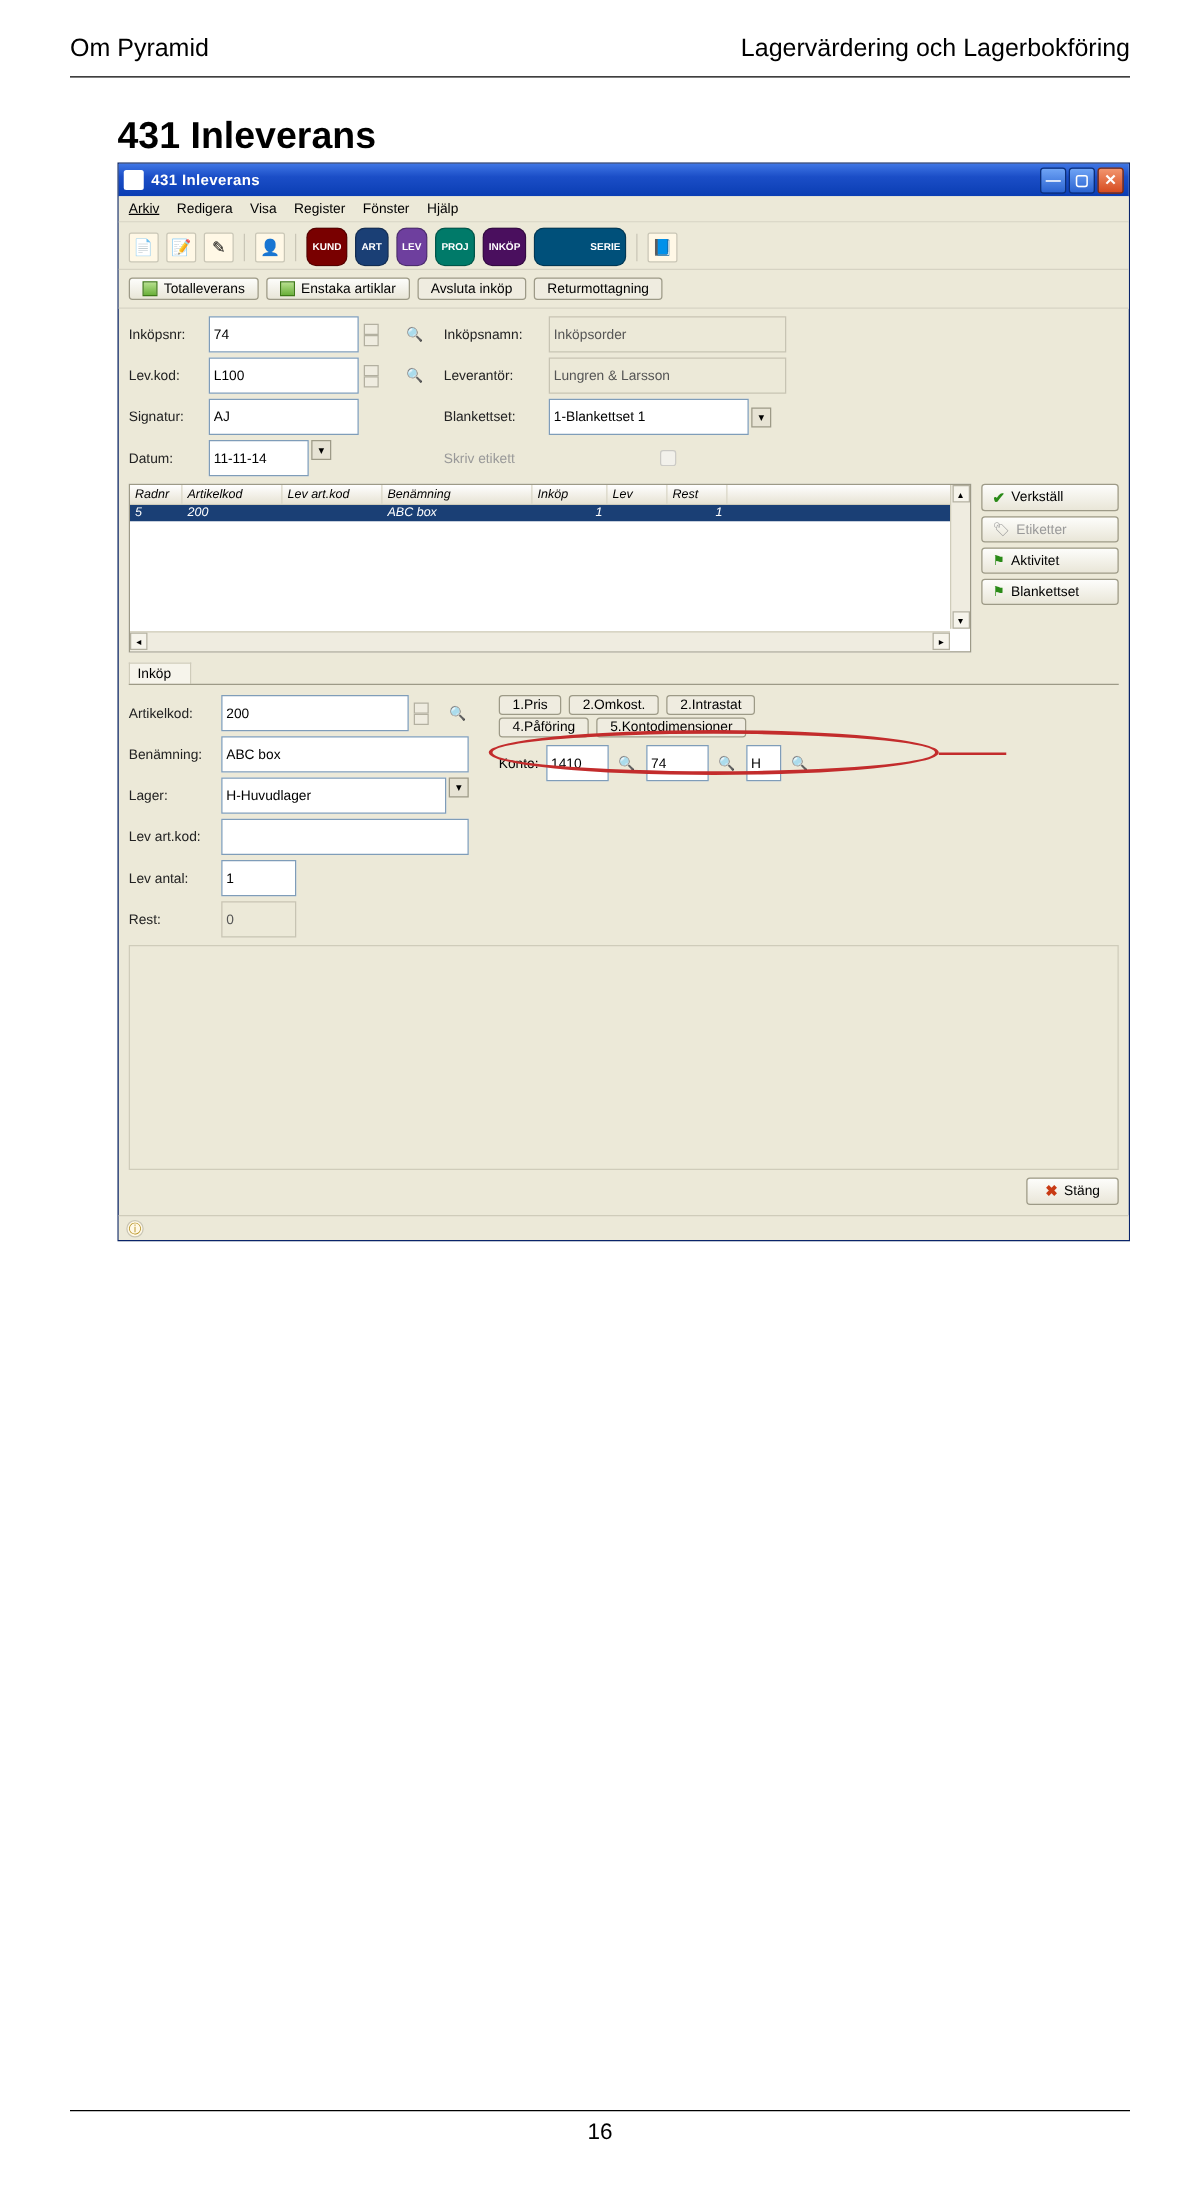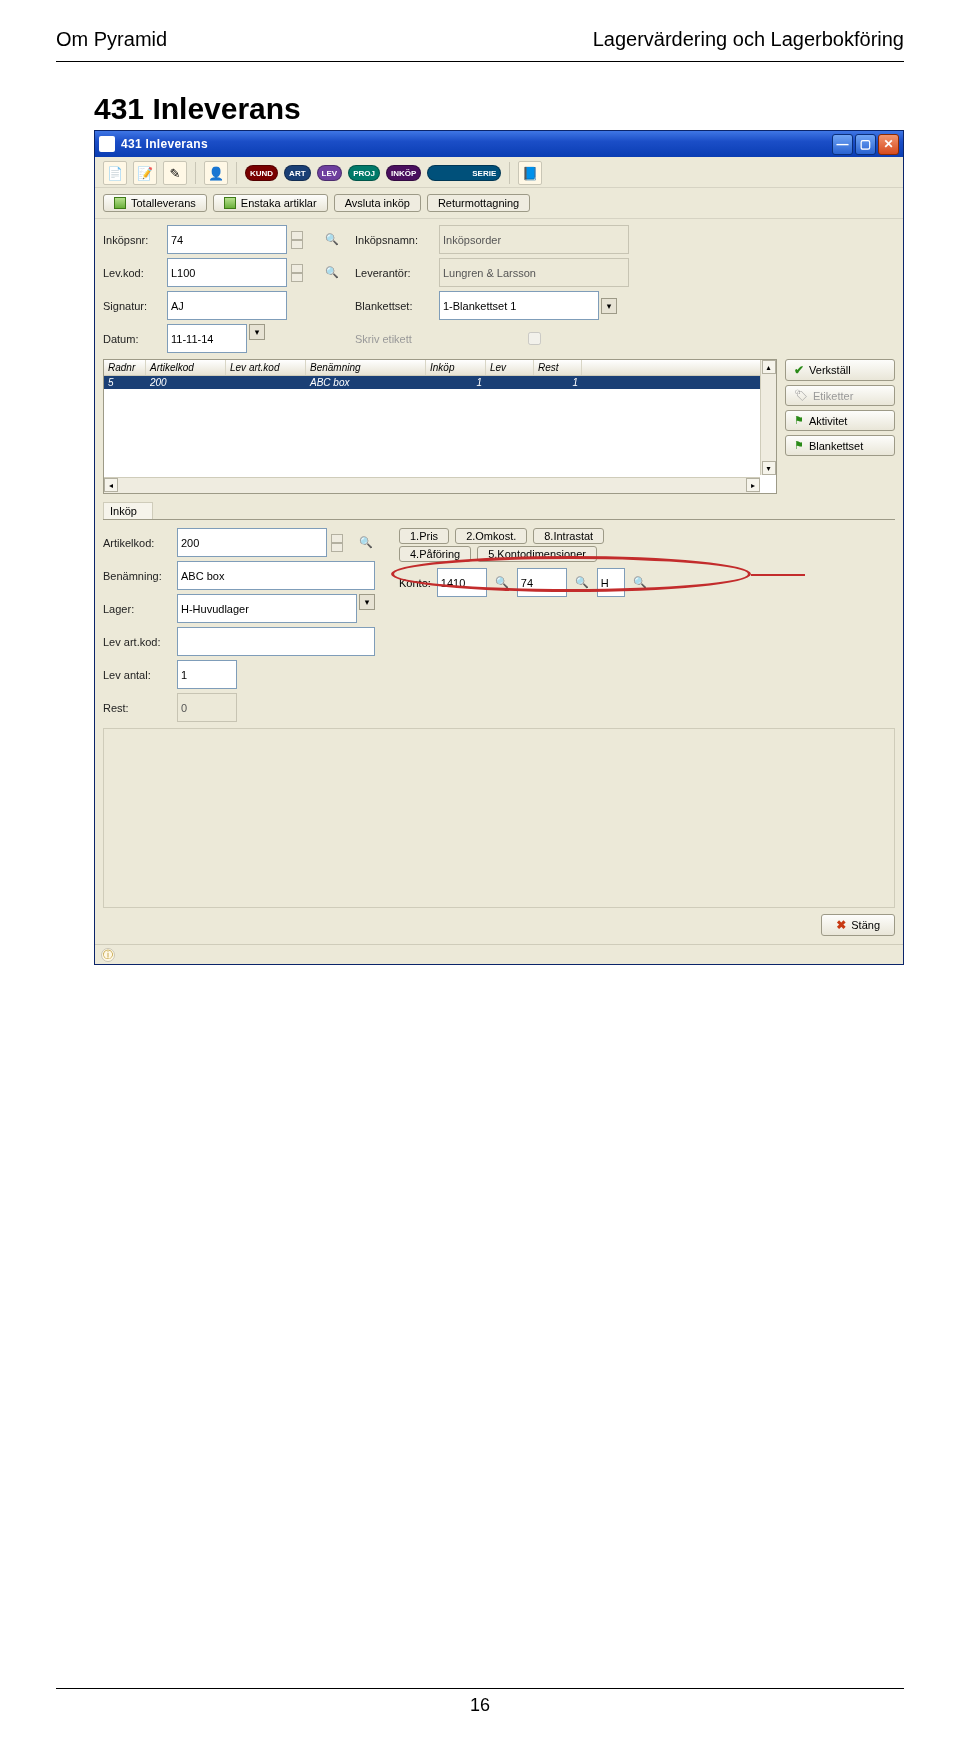--- a/index.html
+++ b/index.html
@@ -98,21 +98,21 @@
     border: 1px solid #c9c6b6;
     background: #fff8e6;
     border-radius: 2px;
     display: flex; align-items: center; justify-content: center;
     font-size: 13px;
   }
   .t-sep {
     width: 1px; height: 22px; background: #c9c6b6; margin: 0 2px;
   }
   .t-pill {
-    height: 16px;
+    height: 31px;
     font-size: 8px;
     font-weight: bold;
     color: #fff;
     padding: 0 4px;
     border-radius: 8px;
     display: flex; align-items: center; justify-content: center;
     border: 1px solid rgba(0,0,0,.3);
   }
   .p-kund { background:#790000; }
   .p-art  { background:#1a3f75; }
@@ -292,20 +292,28 @@
 
   <div class="win">
     <div class="titlebar">
       <span class="titlebar-icon"></span>
       <span class="titlebar-text">431 Inleverans</span>
       <span class="win-btn">—</span>
       <span class="win-btn">▢</span>
       <span class="win-btn close">✕</span>
     </div>
 
+    <div class="menubar">
+      <span><u>Arkiv</u></span>
+      <span>Redigera</span>
+      <span>Visa</span>
+      <span>Register</span>
+      <span>Fönster</span>
+      <span>Hjälp</span>
+    </div>
 
     <div class="toolbar">
       <span class="t-icon">📄</span>
       <span class="t-icon">📝</span>
       <span class="t-icon">✎</span>
       <span class="t-sep"></span>
       <span class="t-icon">👤</span>
       <span class="t-sep"></span>
       <span class="t-pill p-kund">KUND</span>
       <span class="t-pill p-art">ART</span>
@@ -455,21 +463,21 @@
         <span class="lbl">Rest:</span>
         <input class="inp ro" style="width: 60px;" value="0">
         <span></span>
           <span></span>
       </div>
 
       <div class="lower-right">
         <div class="tab-row">
           <span class="btn flat">1.Pris</span>
           <span class="btn flat">2.Omkost.</span>
-          <span class="btn flat">8.Intrastat</span>
+          <span class="btn flat">2.Intrastat</span>
         </div>
         <div class="tab-row" style="margin-top:2px">
           <span class="btn flat">4.Påföring</span>
           <span class="btn flat">5.Kontodimensioner</span>
         </div>
         <div class="konto-row">
           <span>Konto:</span>
           <input class="inp" value="1410" style="">
           <span class="mag">🔍</span>
           <input class="inp" value="74" style="">

